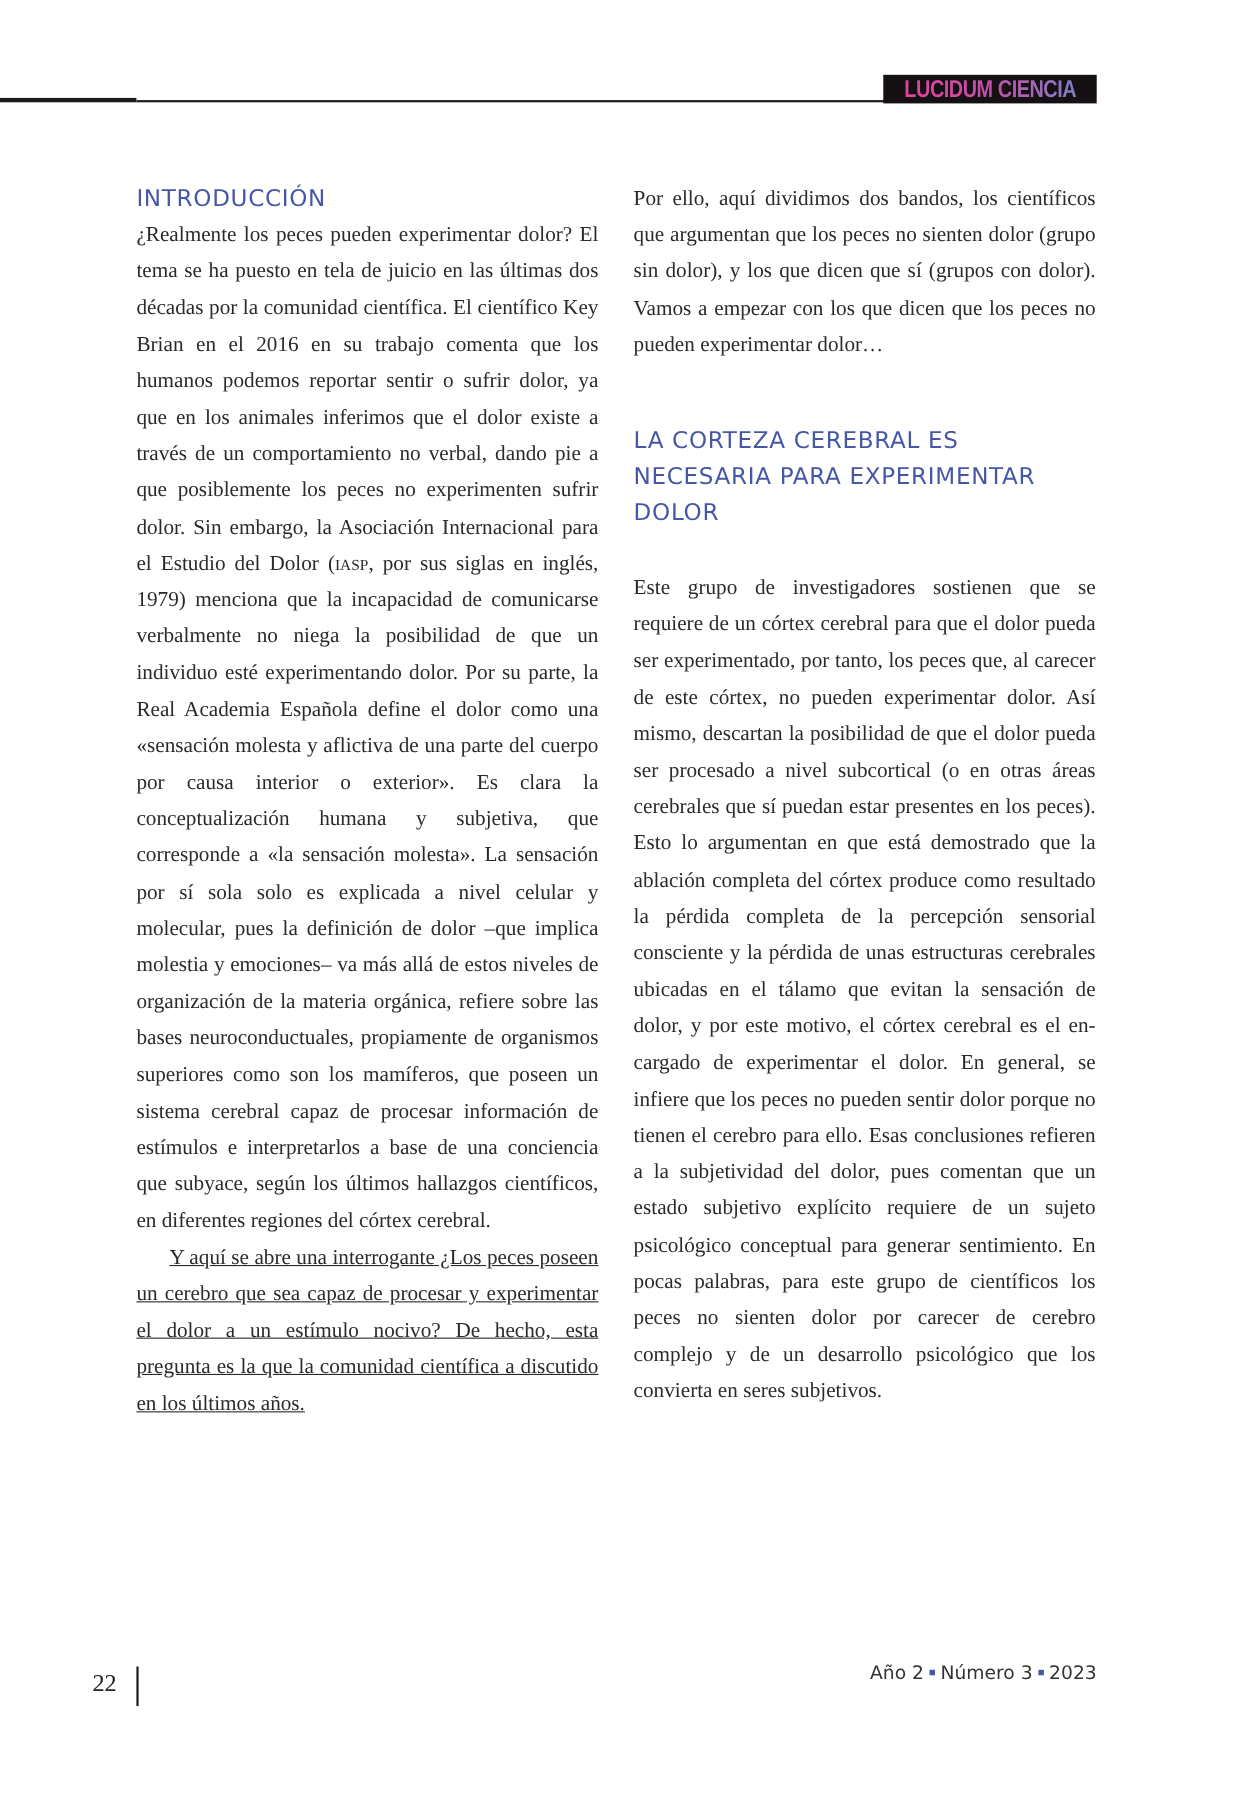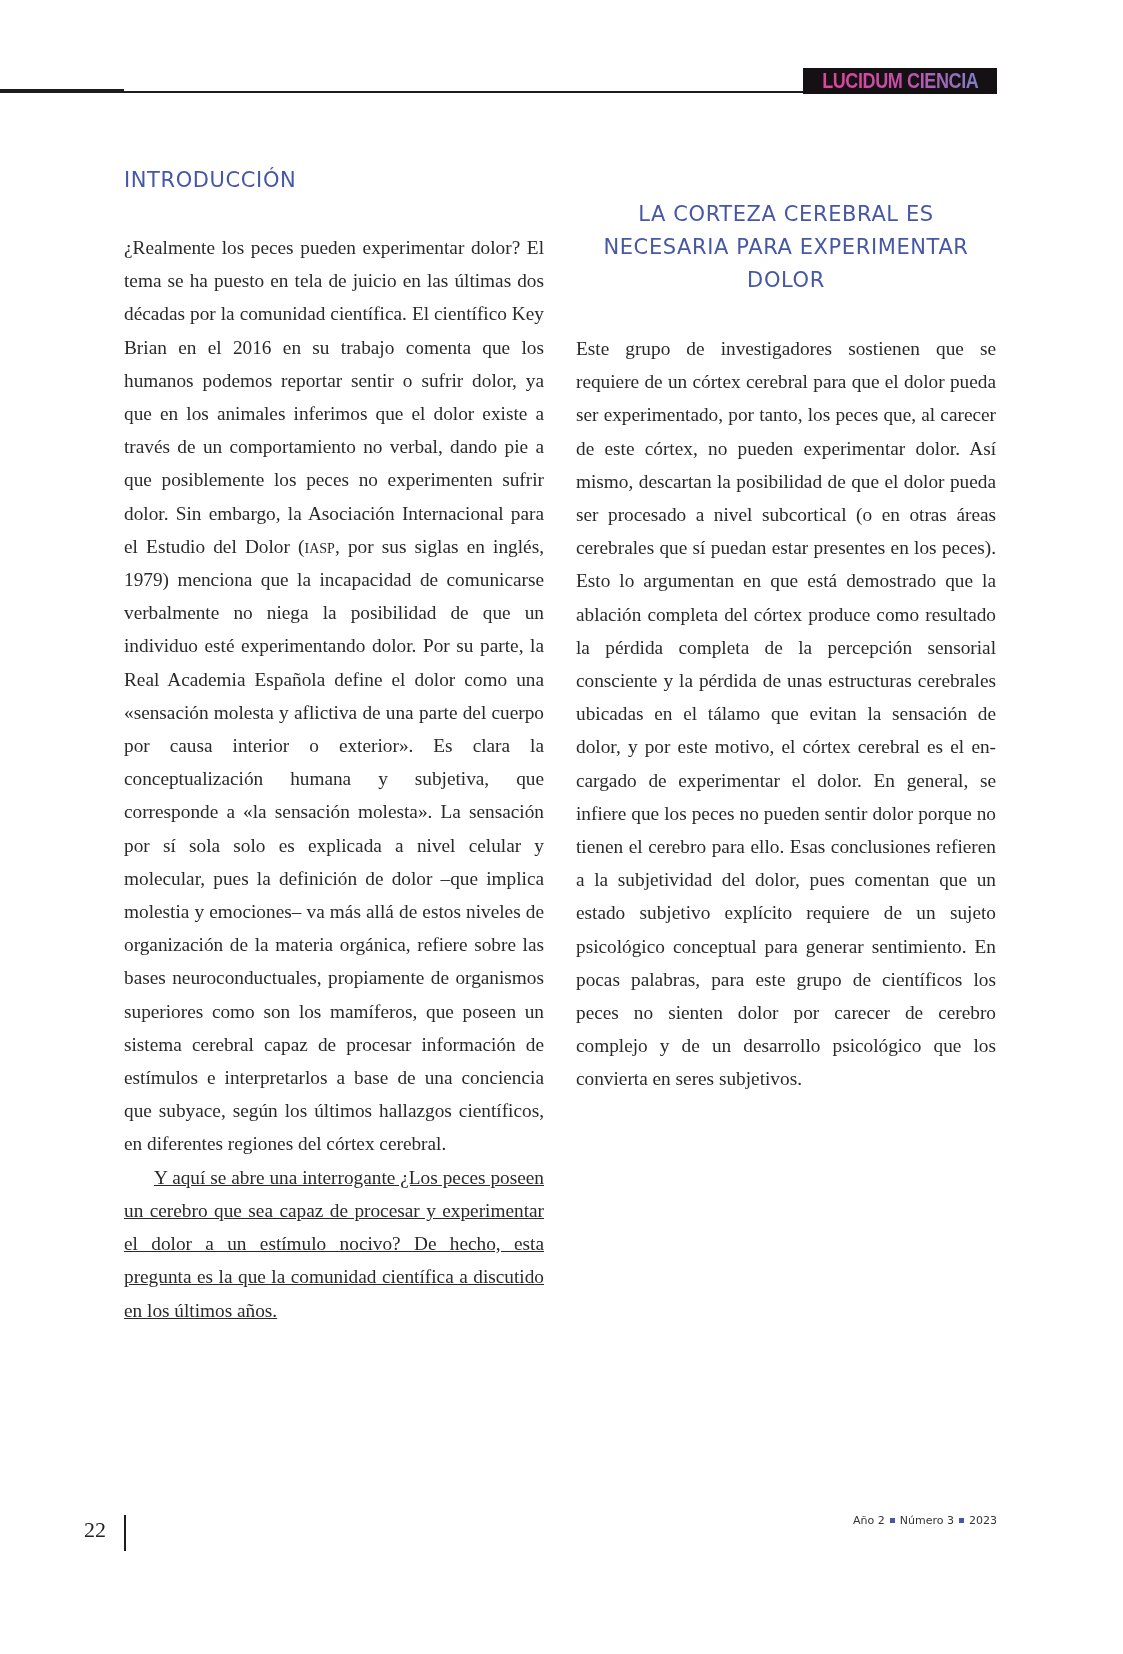--- a/index.html
+++ b/index.html
@@ -5,46 +5,47 @@
   html, body { margin: 0; padding: 0; background: #ffffff; }
   body { width: 1123px; height: 1654px; position: relative; overflow: hidden; font-family: "Liberation Serif", "DejaVu Serif", serif; color: #2a2a2a; }
   .top-rule-thick { position: absolute; left: 0; top: 89px; width: 124px; height: 4px; background: #1c1c1c; }
   .top-rule-thin { position: absolute; left: 124px; top: 91px; width: 682px; height: 2px; background: #1c1c1c; }
   .brand { position: absolute; left: 803px; top: 68px; width: 194px; height: 26px; background: #141014; display: flex; align-items: flex-end; justify-content: center; }
   .brand span { font-family: "Liberation Sans", "DejaVu Sans", sans-serif; font-weight: bold; font-size: 22px; letter-spacing: -0.5px; line-height: 26px; background: linear-gradient(90deg, #e0449a 0%, #c44fa8 50%, #7f7fc4 100%); -webkit-background-clip: text; background-clip: text; color: transparent; transform: scaleX(0.82); white-space: nowrap; }
   .col { position: absolute; width: 420px; font-size: 19.3px; line-height: 33.2px; text-align: justify; }
   .col-left { left: 124px; top: 164px; }
   .col-right { left: 576px; top: 164px; }
   .heading { font-family: "DejaVu Sans", "Liberation Sans", sans-serif; color: #4657a6; font-size: 21px; letter-spacing: 0.6px; line-height: 33px; margin: 0; font-weight: normal; text-align: left; }
-  .heading-intro { margin-bottom: 34px; }
-  .heading-corteza { margin-top: 34px; margin-bottom: 35px; text-align: center; }
+  .heading-intro { }
+  .heading-corteza { margin-top: 54px; margin-bottom: 35px; }
   p { margin: 0; hyphens: manual; }
   p.indent { text-indent: 30px; text-decoration: underline; }
   .sc { font-variant: small-caps; text-transform: lowercase; }
   .footer-page { position: absolute; left: 84px; top: 1517px; font-size: 22px; color: #222; }
   .footer-bar { position: absolute; left: 124px; top: 1515px; width: 2px; height: 36px; background: #1c1c1c; }
-  .footer-right { position: absolute; right: 126px; top: 1510px; text-align: right; font-family: "DejaVu Sans", "Liberation Sans", sans-serif; font-size: 11px; line-height: 22px; color: #333; }
+  .footer-right { position: absolute; right: 126px; top: 1510px; text-align: right; font-family: "DejaVu Sans", "Liberation Sans", sans-serif; font-size: 17px; line-height: 22px; color: #333; }
   .sq { display: inline-block; width: 5px; height: 5px; background: #4657a6; margin: 0 5px; vertical-align: middle; position: relative; top: -1px; }
 </style>
 </head>
 <body>
 
 <div class="top-rule-thick"></div>
 <div class="top-rule-thin"></div>
 <div class="brand">
   <span>LUCIDUM CIENCIA</span>
 </div>
 
 <div class="col col-left">
   <h2 class="heading heading-intro">INTRODUCCIÓN</h2>
   <p><span>¿Realmente los peces pueden experimentar dolor? El tema se ha puesto en tela de juicio en las últimas dos décadas por la comunidad científica. El científico Key Brian en el 2016 en su trabajo comenta que los humanos podemos reportar sentir o sufrir dolor, ya que en los animales inferimos que el dolor existe a través de un comportamiento no verbal, dando pie a que posiblemente los peces no experimenten sufrir dolor. Sin embargo, la Asociación Inter­nacional para el Estudio del Dolor (</span><span class="sc">IASP</span><span>, por sus siglas en inglés, 1979) menciona que la incapacidad de comunicarse verbalmente no niega la posibilidad de que un individuo esté experimentando dolor. Por su parte, la Real Academia Española define el dolor como una «sensación molesta y aflictiva de una parte del cuerpo por causa interior o exterior». Es clara la conceptualización humana y subjetiva, que corresponde a «la sensación molesta». La sensación por sí sola solo es explicada a nivel celular y molecular, pues la definición de do­lor –que implica molestia y emociones– va más allá de estos niveles de organización de la materia orgánica, refiere sobre las bases neu­roconductuales, propiamente de organismos superiores como son los mamíferos, que po­seen un sistema cerebral capaz de procesar información de estímulos e interpretarlos a base de una conciencia que subyace, según los últimos hallazgos científicos, en diferentes re­giones del córtex cerebral.</span></p>
   <p class="indent">Y aquí se abre una interrogante ¿Los peces poseen un cerebro que sea capaz de procesar y experimentar el dolor a un estímulo nocivo? De hecho, esta pregunta es la que la comuni­dad científica a discutido en los últimos años.</p>
 </div>
 
 <div class="col col-right">
+  <p>Por ello, aquí dividimos dos bandos, los cientí­ficos que argumentan que los peces no sienten dolor (grupo sin dolor), y los que dicen que sí (grupos con dolor). Vamos a empezar con los que dicen que los peces no pueden experimen­tar dolor…</p>
   <h2 class="heading heading-corteza">LA CORTEZA CEREBRAL ES NECESARIA PARA EXPERIMENTAR DOLOR</h2>
   <p>Este grupo de investigadores sostienen que se requiere de un córtex cerebral para que el dolor pueda ser experimentado, por tanto, los peces que, al carecer de este córtex, no pue­den experimentar dolor. Así mismo, descartan la posibilidad de que el dolor pueda ser pro­cesado a nivel subcortical (o en otras áreas cerebrales que sí puedan estar presentes en los peces). Esto lo argumentan en que está de­mostrado que la ablación completa del córtex produce como resultado la pérdida completa de la percepción sensorial consciente y la pér­dida de unas estructuras cerebrales ubicadas en el tálamo que evitan la sensación de dolor, y por este motivo, el córtex cerebral es el en­cargado de experimentar el dolor. En general, se infiere que los peces no pueden sentir do­lor porque no tienen el cerebro para ello. Esas conclusiones refieren a la subjetividad del dolor, pues comentan que un estado subjeti­vo explícito requiere de un sujeto psicológico conceptual para generar sentimiento. En po­cas palabras, para este grupo de científicos los peces no sienten dolor por carecer de cerebro complejo y de un desarrollo psicológico que los convierta en seres subjetivos.</p>
 </div>
 
 <div class="footer-page">22</div>
 <div class="footer-bar"></div>
 <div class="footer-right">
   <div><span>Año 2</span><span class="sq"></span><span>Número 3</span><span class="sq"></span><span>2023</span></div>
 </div>
 

